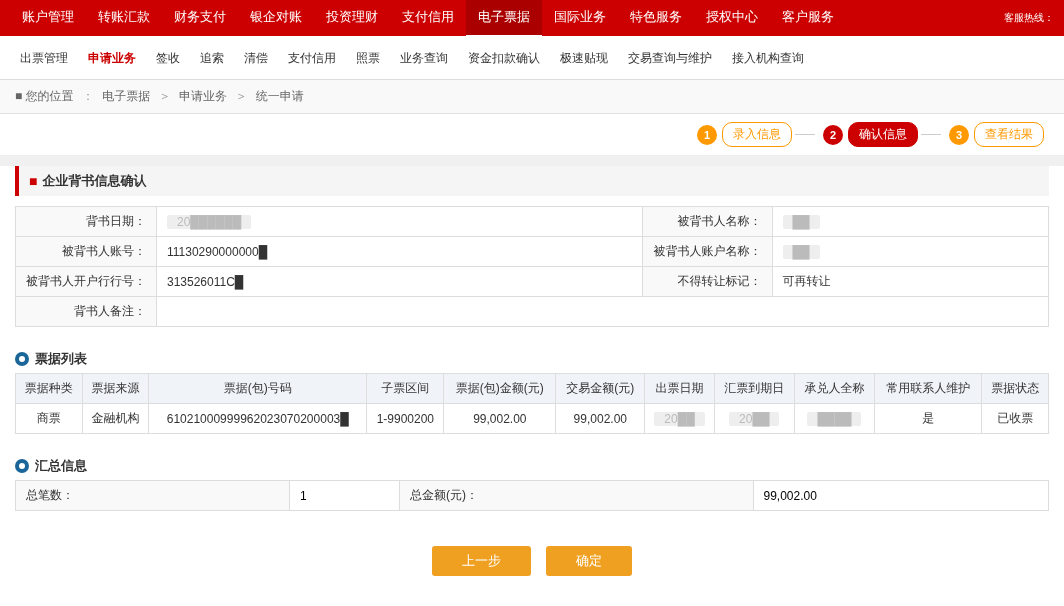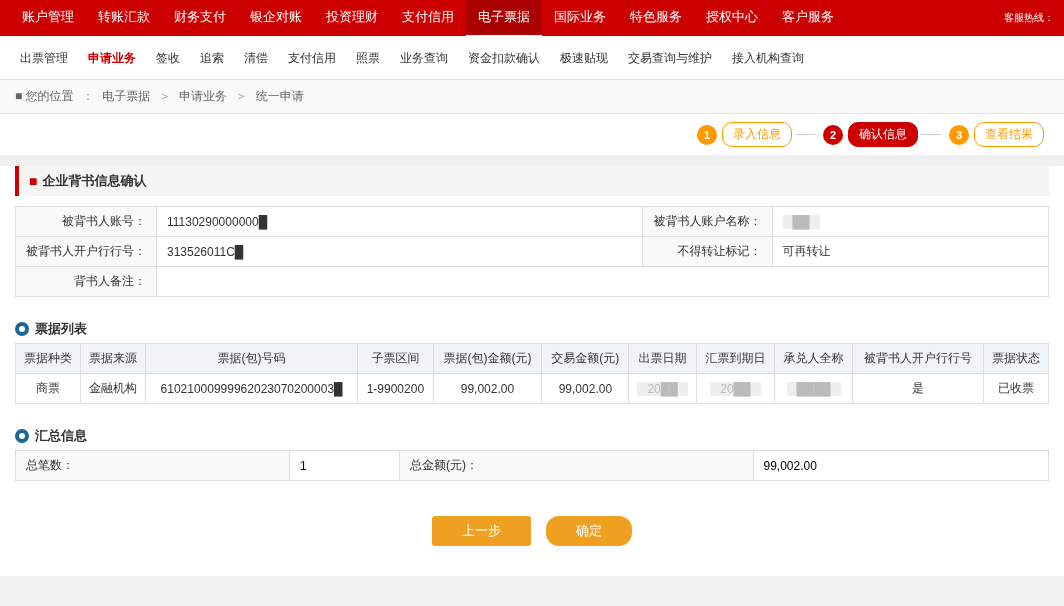--- a/index.html
+++ b/index.html
@@ -55,21 +55,21 @@
 
     
     .summary-table { width: 100%; border-collapse: collapse; border: 1px solid #ddd; margin-bottom: 20px; }
     .summary-table td { border: 1px solid #ddd; padding: 6px 10px; font-size: 12px; }
     .summary-table .label-cell { background: #f9f9f9; color: #333; }
 
     
     .buttons { display: flex; justify-content: center; gap: 15px; padding: 15px 0; }
     .btn { padding: 6px 30px; font-size: 13px; border: none; cursor: pointer; border-radius: 3px; }
     .btn-prev { background: #f0a020; color: #fff; }
-    .btn-confirm { background: #f0a020; color: #fff; border-radius: 13px; }
+    .btn-confirm { background: #f0a020; color: #fff; }
 
     .blurred { color: #bbb; background: #eee; border-radius: 2px; display: inline-block; padding: 0 10px; }
   </style>
 </head>
 <body>
 
 <div class="top-bar">
   <div class="top-nav">
     <a>账户管理</a>
     <a>转账汇款</a>
@@ -131,20 +131,30 @@
 
 <div class="content">
 
   <div class="section-title">
     <span class="icon">■</span>
     <span>企业背书信息确认</span>
   </div>
 
   <table class="info-table">
     <tbody>
+        <tr>
+      <td class="label-cell">背书日期：</td>
+      <td class="value-cell">
+        <span class="blurred">20██████</span>
+      </td>
+      <td class="label-cell">被背书人名称：</td>
+      <td class="value-cell">
+        <span class="blurred">██</span>
+      </td>
+    </tr>
     <tr>
       <td class="label-cell">被背书人账号：</td>
       <td class="value-cell">11130290000000█</td>
       <td class="label-cell">被背书人账户名称：</td>
       <td class="value-cell">
         <span class="blurred">██</span>
       </td>
     </tr>
     <tr>
       <td class="label-cell">被背书人开户行行号：</td>
@@ -169,21 +179,21 @@
       <tr>
         <th>票据种类</th>
         <th>票据来源</th>
         <th>票据(包)号码</th>
         <th>子票区间</th>
         <th>票据(包)金额(元)</th>
         <th>交易金额(元)</th>
         <th>出票日期</th>
         <th>汇票到期日</th>
         <th>承兑人全称</th>
-        <th>被背书人开户行行号</th>
+        <th>常用联系人维护</th>
         <th>票据状态</th>
       </tr>
     </thead>
     <tbody>
       <tr>
         <td>商票</td>
         <td>金融机构</td>
         <td>61021000999962023070200003█</td>
         <td>1-9900200</td>
         <td>99,002.00</td>

